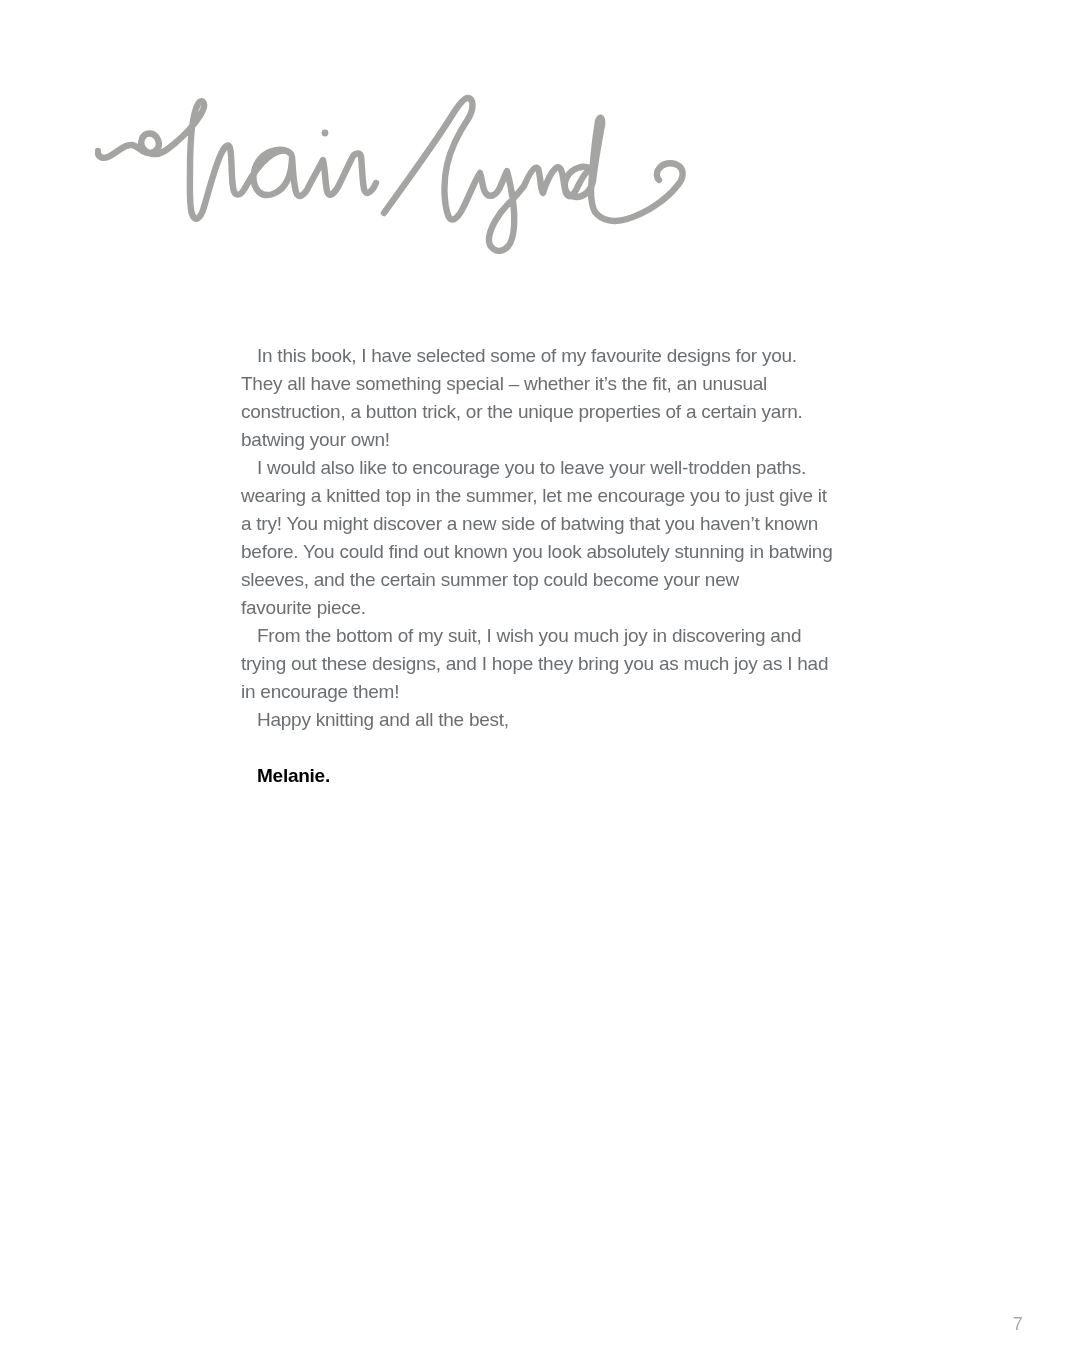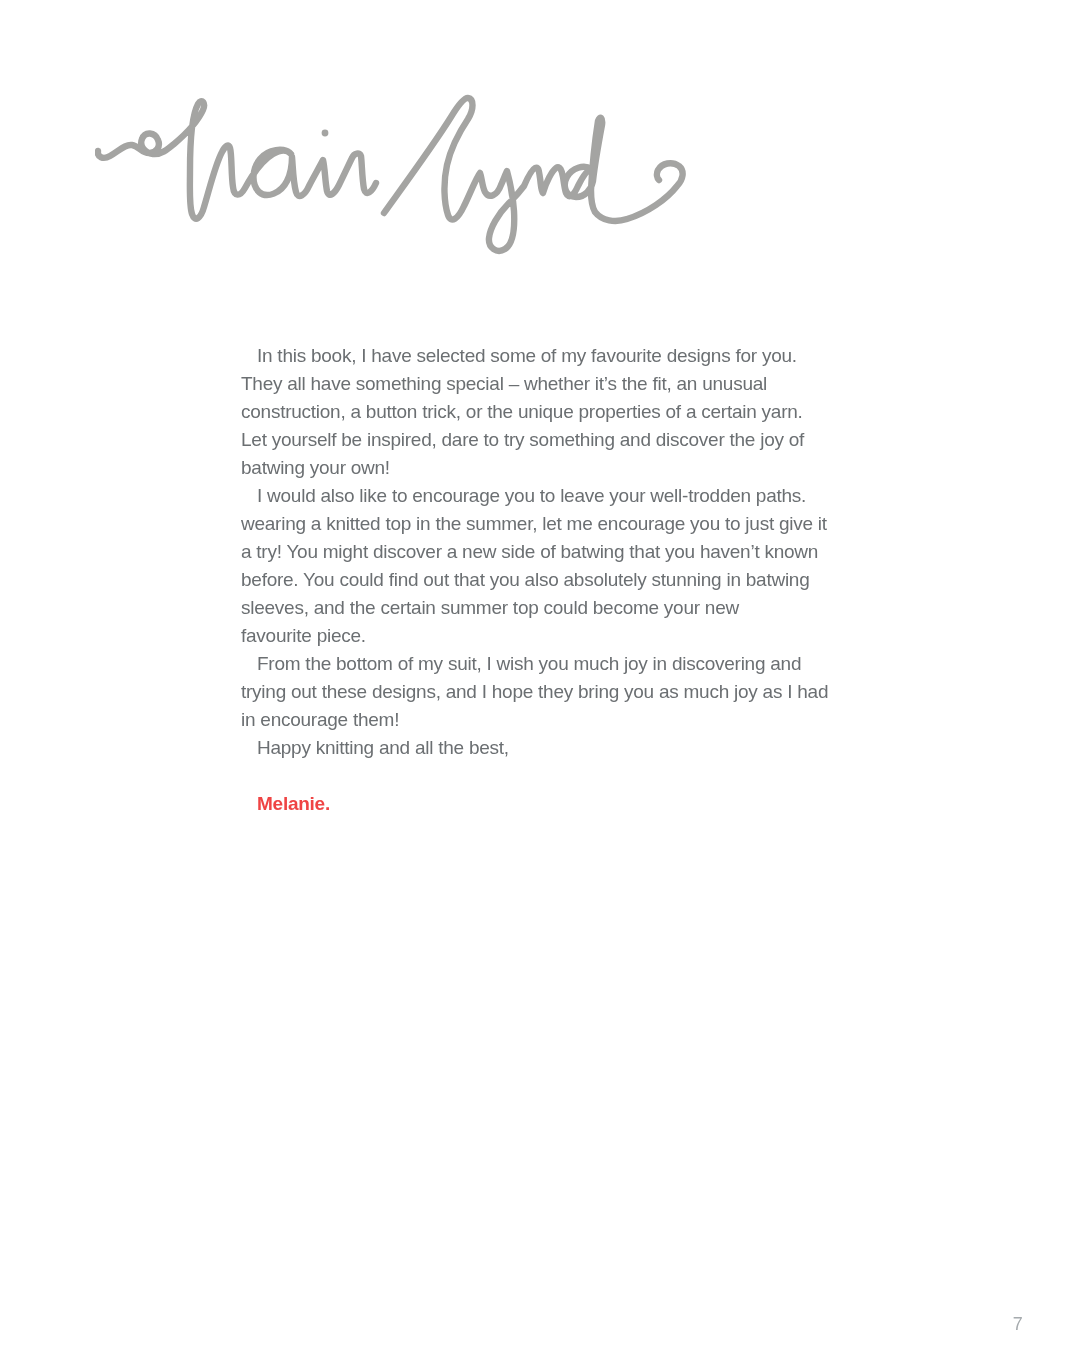--- a/index.html
+++ b/index.html
@@ -50,21 +50,21 @@
   }
   .line.indent {
     padding-left: 16px;
   }
   .signature {
     margin-top: 28px;
     padding-left: 16px;
     font-weight: 700;
     white-space: pre;
     height: 28px;
-    color: #ef4444;
+    color: #000000;
   }
   .page-number {
     position: absolute;
     left: 1006px;
     top: 1314px;
     width: 24px;
     text-align: center;
     color: #a6abae;
     font-size: 18px;
     letter-spacing: 0.5px;
@@ -149,26 +149,25 @@
                C 561,89 562,93 564,95" stroke="#a4a4a2"></path>
 
       <circle cx="230" cy="48" r="3.4" fill="#a4a4a2"></circle>
     </svg>
   </div>
 
   <div class="letter">
     <div class="line indent">In this book, I have selected some of my favourite designs for you.</div>
     <div class="line">They all have something special – whether it’s the fit, an unusual</div>
     <div class="line">construction, a button trick, or the unique properties of a certain yarn.</div>
-    <div class="line">Let yourself be inspired, dare to try something and discover the joy of</div>
     <div class="line">batwing your own!</div>
     <div class="line indent">I would also like to encourage you to leave your well-trodden paths.</div>
     <div class="line">wearing a knitted top in the summer, let me encourage you to just give it</div>
     <div class="line">a try! You might discover a new side of batwing that you haven’t known</div>
-    <div class="line">before. You could find out that you also absolutely stunning in batwing</div>
+    <div class="line">before. You could find out known you look absolutely stunning in batwing</div>
     <div class="line">sleeves, and the certain summer top could become your new</div>
     <div class="line">favourite piece.</div>
     <div class="line indent">From the bottom of my suit, I wish you much joy in discovering and</div>
     <div class="line">trying out these designs, and I hope they bring you as much joy as I had</div>
     <div class="line">in encourage them!</div>
     <div class="line indent">Happy knitting and all the best,</div>
     <div class="signature">Melanie.</div>
   </div>
 
   <div class="page-number">7</div>

